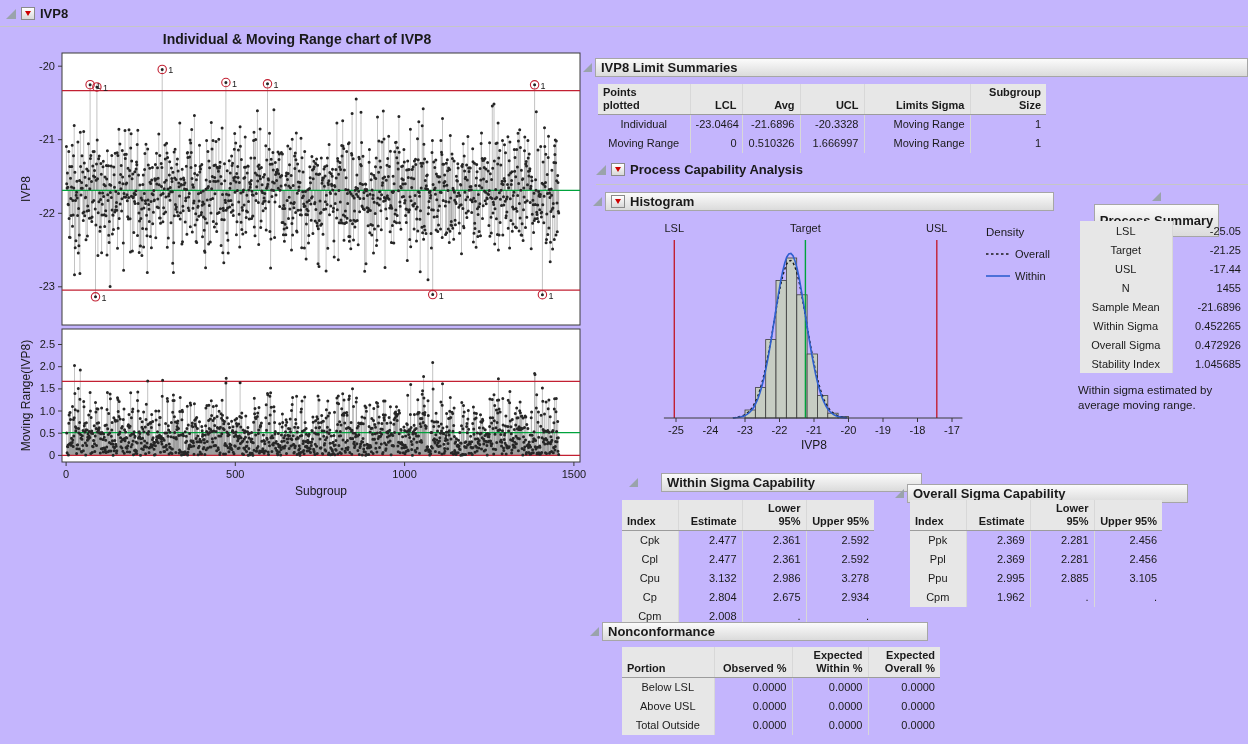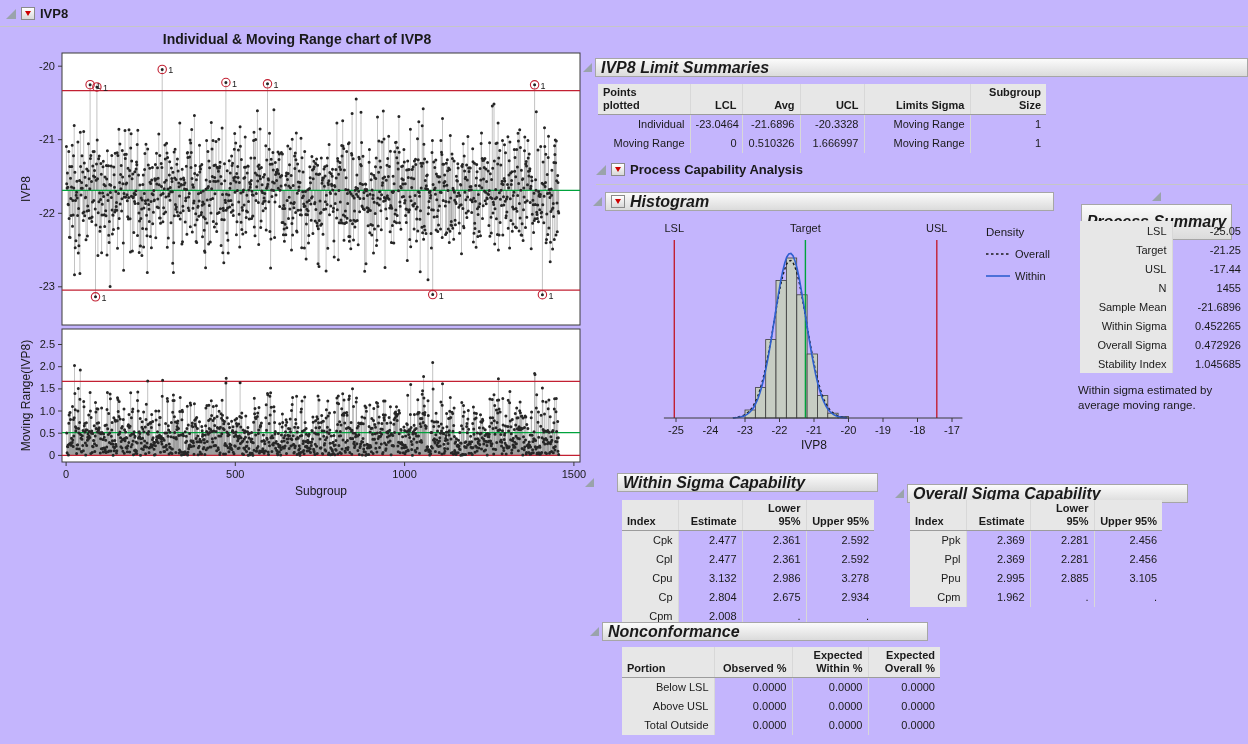--- a/index.html
+++ b/index.html
@@ -11,29 +11,29 @@
   .outline-title{font-weight:bold;font-size:13px;}
   .disc{width:0;height:0;border-left:10px solid transparent;border-bottom:10px solid #9aa3ab;flex:none;}
   .disc.sm{border-left-width:9px;border-bottom-width:9px;}
   .redbtn{width:14px;height:13px;border:1px solid #8a8a8a;background:linear-gradient(#ffffff,#d9d9d9);
           display:flex;align-items:center;justify-content:center;flex:none;}
   .redbtn::after{content:"";width:0;height:0;border-left:3.5px solid transparent;
           border-right:3.5px solid transparent;border-top:5px solid #cc0000;}
   .hline{height:1px;background:#c6c6c6;}
   .panel-head{display:flex;align-items:center;gap:3px;}
   .panel-bar{flex:1;height:19px;background:linear-gradient(#fbfbfb,#dbdbdb);border:1px solid #a6a6a6;
-          display:flex;align-items:center;gap:5px;padding:8px 5px;font-weight:bold;font-size:16px;font-style:italic;}
+          display:flex;align-items:center;gap:5px;padding:8px 5px;font-weight:bold;font-size:13px;}
   .chart-title{font-weight:bold;font-size:14px;text-align:center;}
   svg{font-family:"Liberation Sans",sans-serif;display:block;}
   .jtable{border-collapse:collapse;table-layout:fixed;font-size:11px;color:#1a1a1a;}
   .jtable th{font-weight:bold;background:#e7e7e7;border-bottom:1px solid #9c9c9c;vertical-align:bottom;
           padding:2px 5px;text-align:right;line-height:13px;}
   .jtable th:first-child{text-align:left;}
   .jtable td{padding:0 5px;text-align:right;height:19px;line-height:18px;}
-  .jtable td:first-child{text-align:right;margin-top:44px;}
+  .jtable td:first-child{text-align:center;margin-top:44px;}
   .jtable th:not(:first-child),.jtable td:not(:first-child){border-left:1px solid #d8d8d8;}
   .firstcol-gray td:first-child{background:#e7e7e7;}
   #limit-table{width:448px;}
   #limit-table th:nth-child(1){width:92px}#limit-table th:nth-child(2){width:52px}
   #limit-table th:nth-child(3){width:58px}#limit-table th:nth-child(4){width:64px}
   #limit-table th:nth-child(5){width:106px}#limit-table th:nth-child(6){width:76px}
   #ps-table{width:166px;}
   #ps-table td:first-child{width:92px;}
   #within-table,#overall-table{width:252px;}
   #within-table th:nth-child(1),#overall-table th:nth-child(1){width:56px}
@@ -254,21 +254,21 @@
           <td>0.472926</td>
         </tr>
         <tr>
           <td>Stability Index</td>
           <td>1.045685</td>
         </tr>
       </tbody>
     </table>
   <div class="abs note" style="left:1078px;top:383px;width:176px;">Within sigma estimated by average moving range.</div>
 
-  <div class="abs panel-head" style="left:585px;top:473px;width:293px;gap:23px;">
+  <div class="abs panel-head" style="left:629px;top:473px;width:293px;gap:23px;">
     <span class="disc sm"></span>
     <div class="panel-bar">
       <span>Within Sigma Capability</span>
     </div>
   </div>
   <table id="within-table" class="abs jtable firstcol-gray" style="left:622px;top:500px;">
       <tbody>
         <tr>
           <th>Index</th>
           <th>Estimate</th>

